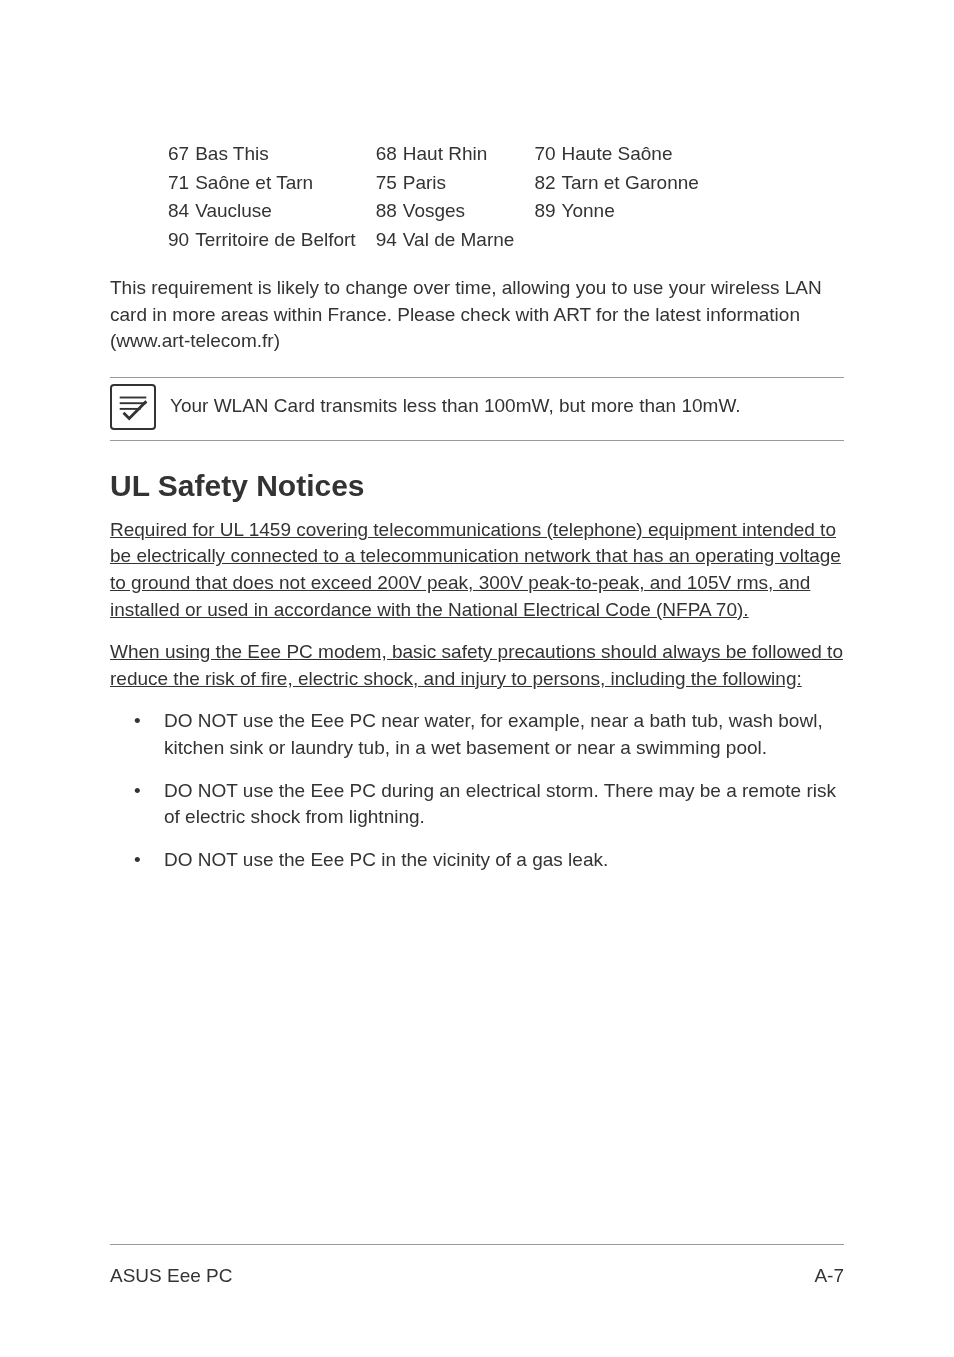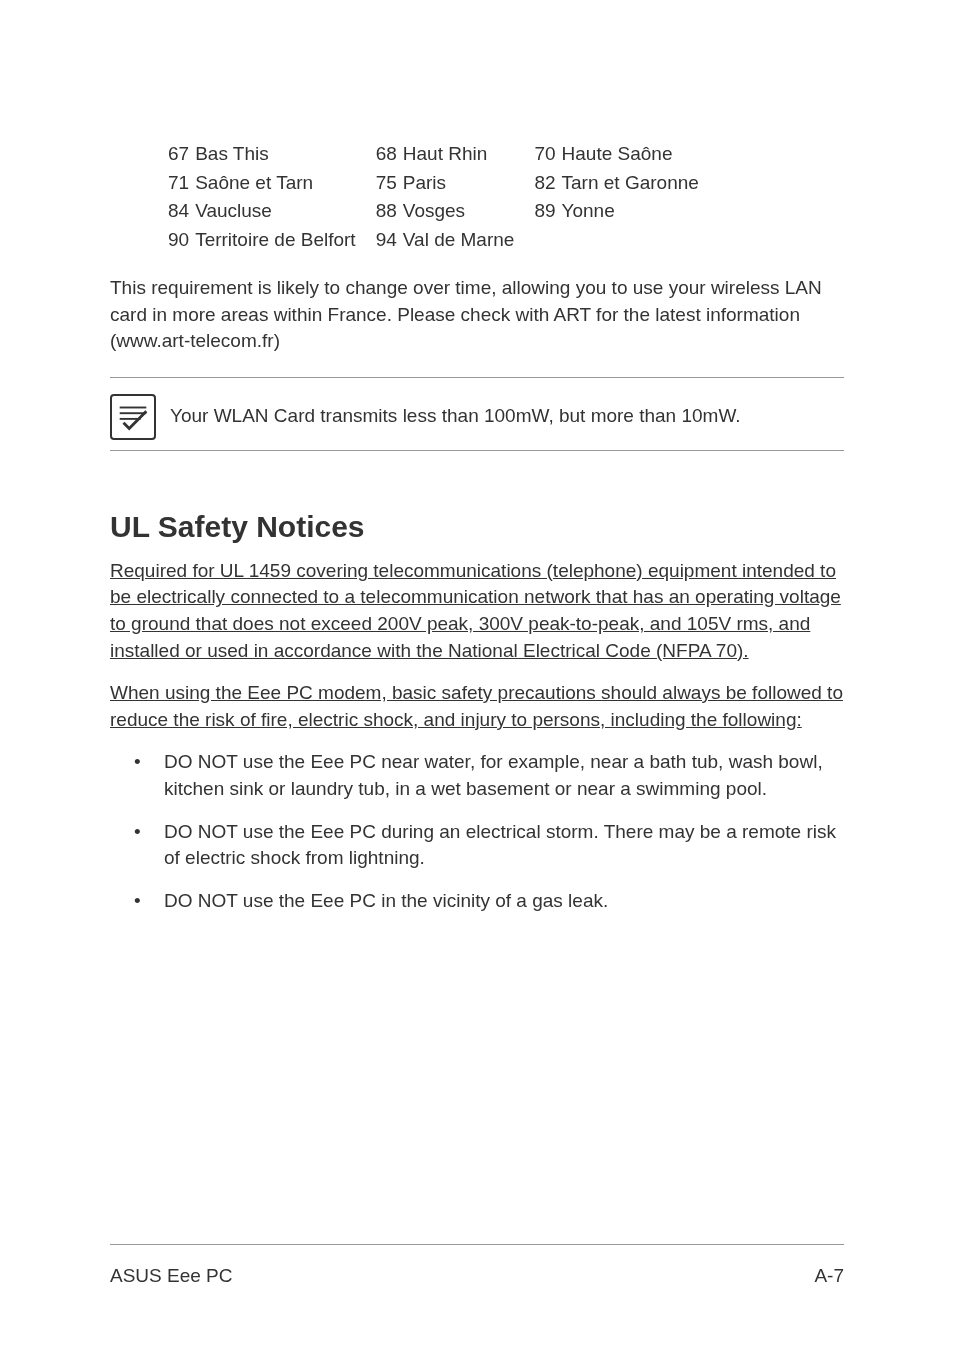--- a/index.html
+++ b/index.html
@@ -38,21 +38,21 @@
     font-size: 19px;
     line-height: 1.4;
     margin-top: 21px;
   }
   .note-block {
     margin-top: 22px;
     border-top: 1px solid #999;
     border-bottom: 1px solid #999;
     display: flex;
     align-items: center;
-    padding: 16px 0 10px 0;
+    padding: 6px 0 10px 0;
     gap: 14px;
   }
   .note-block .icon {
     flex: none;
     width: 46px;
     height: 46px;
     border: 2px solid #333;
     border-radius: 4px;
     position: relative;
   }
@@ -63,21 +63,21 @@
     width: 38px;
     height: 38px;
   }
   .note-block .txt {
     font-size: 19px;
     line-height: 1.4;
   }
   h2.section {
     font-size: 30px;
     font-weight: 700;
-    margin-top: 59px;
+    margin-top: 28px;
     margin-bottom: 14px;
   }
   .body {
     font-size: 19px;
     line-height: 1.4;
     margin-bottom: 16px;
     text-decoration: underline;
   }
   ul.bullets {
     list-style: none;

